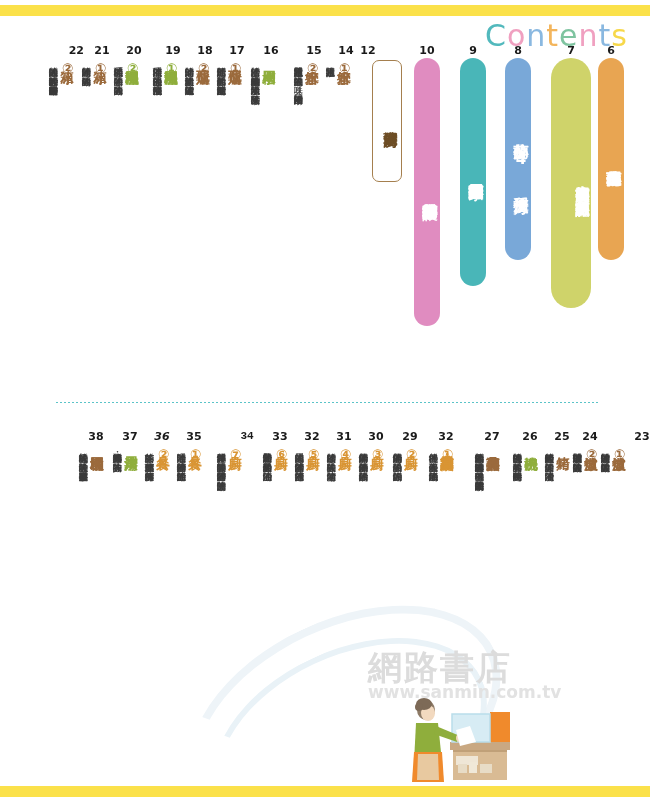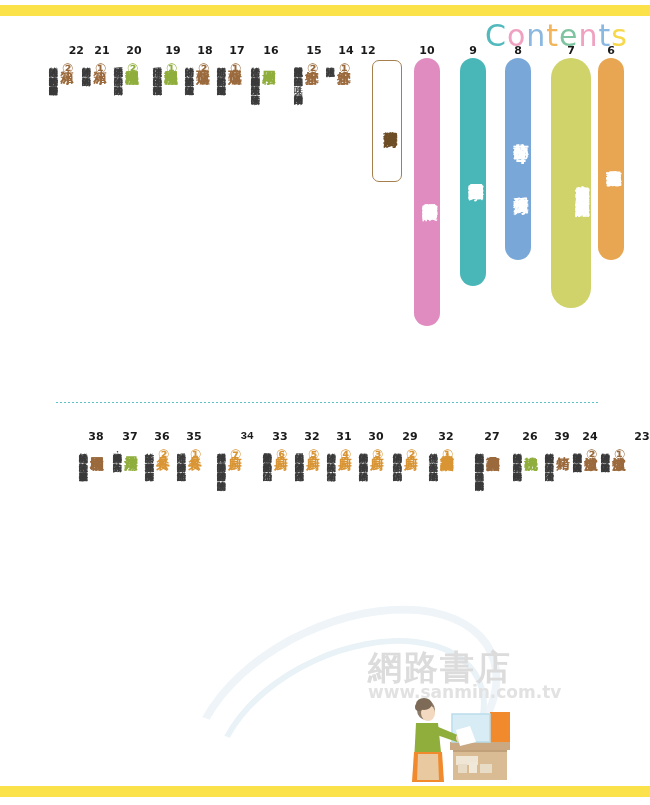--- a/index.html
+++ b/index.html
@@ -223,21 +223,21 @@
       <div class="num" style="left: 603px; top: 430px; margin-left: 24px;">23</div>
       <div class="col" style="left: 600px; top: 446px; height: 330px;">
         <div class="entry-head h-brown">微波爐①</div>
         <div class="entry-body">清除微波爐內的髒汙／去除微波爐內的頑垢</div>
       </div>
       <div class="num" style="left: 575px; top: 430px;">24</div>
       <div class="col" style="left: 572px; top: 446px; height: 330px;">
         <div class="entry-head h-brown">微波爐②</div>
         <div class="entry-body">清除微波爐玻璃門的髒汙／去除微波爐內的異味</div>
       </div>
-      <div class="num" style="left: 547px; top: 430px;">39</div>
+      <div class="num" style="left: 547px; top: 430px;">25</div>
       <div class="col" style="left: 544px; top: 446px; height: 330px;">
         <div class="entry-head h-brown">烤箱</div>
         <div class="entry-body">去除烤箱內的焦垢殘渣／去除爐架的汙垢／清除噴濺的湯汁</div>
       </div>
       <div class="num" style="left: 515px; top: 430px;">26</div>
       <div class="col" style="left: 512px; top: 446px; height: 330px;">
         <div class="entry-head h-green">洗碗機</div>
         <div class="entry-body">去除洗碗機的髒汙／去除餐具的頑垢／長時間不用時的保養</div>
       </div>
       <div class="num" style="left: 477px; top: 430px;">27</div>
@@ -278,21 +278,21 @@
       <div class="num" style="left: 232px; top: 430px; font-family: Liberation Mono, monospace;">34</div>
       <div class="col" style="left: 216px; top: 446px; height: 330px;">
         <div class="entry-head h-orange">廚具⑦</div>
         <div class="entry-body">塑膠製缽保持乾淨／去除塑膠製缽的異味／清除密封容器的髒汙／清除製冰盒的髒汙</div>
       </div>
       <div class="num" style="left: 179px; top: 430px;">35</div>
       <div class="col" style="left: 176px; top: 446px; height: 330px;">
         <div class="entry-head h-orange">餐具①</div>
         <div class="entry-body">清除咖哩等油汙／清除食物碎屑的髒汙／清除醬油瓶的汙垢</div>
       </div>
-      <div class="num" style="left: 147px; top: 430px;">36</div>
+      <div class="num" style="left: 147px; top: 430px; font-style: italic;">36</div>
       <div class="col" style="left: 144px; top: 446px; height: 330px;">
         <div class="entry-head h-orange">餐具②</div>
         <div class="entry-body">去除茶杯的茶垢／使玻璃杯潔亮如新／隨行杯的清潔保養</div>
       </div>
       <div class="num" style="left: 115px; top: 430px;">37</div>
       <div class="col" style="left: 112px; top: 446px; height: 330px;">
         <div class="entry-head h-green">清潔用具</div>
         <div class="entry-body">去除海綿・菜瓜布的髒汙／去除抹布的異味</div>
       </div>
       <div class="num" style="left: 81px; top: 430px;">38</div>

